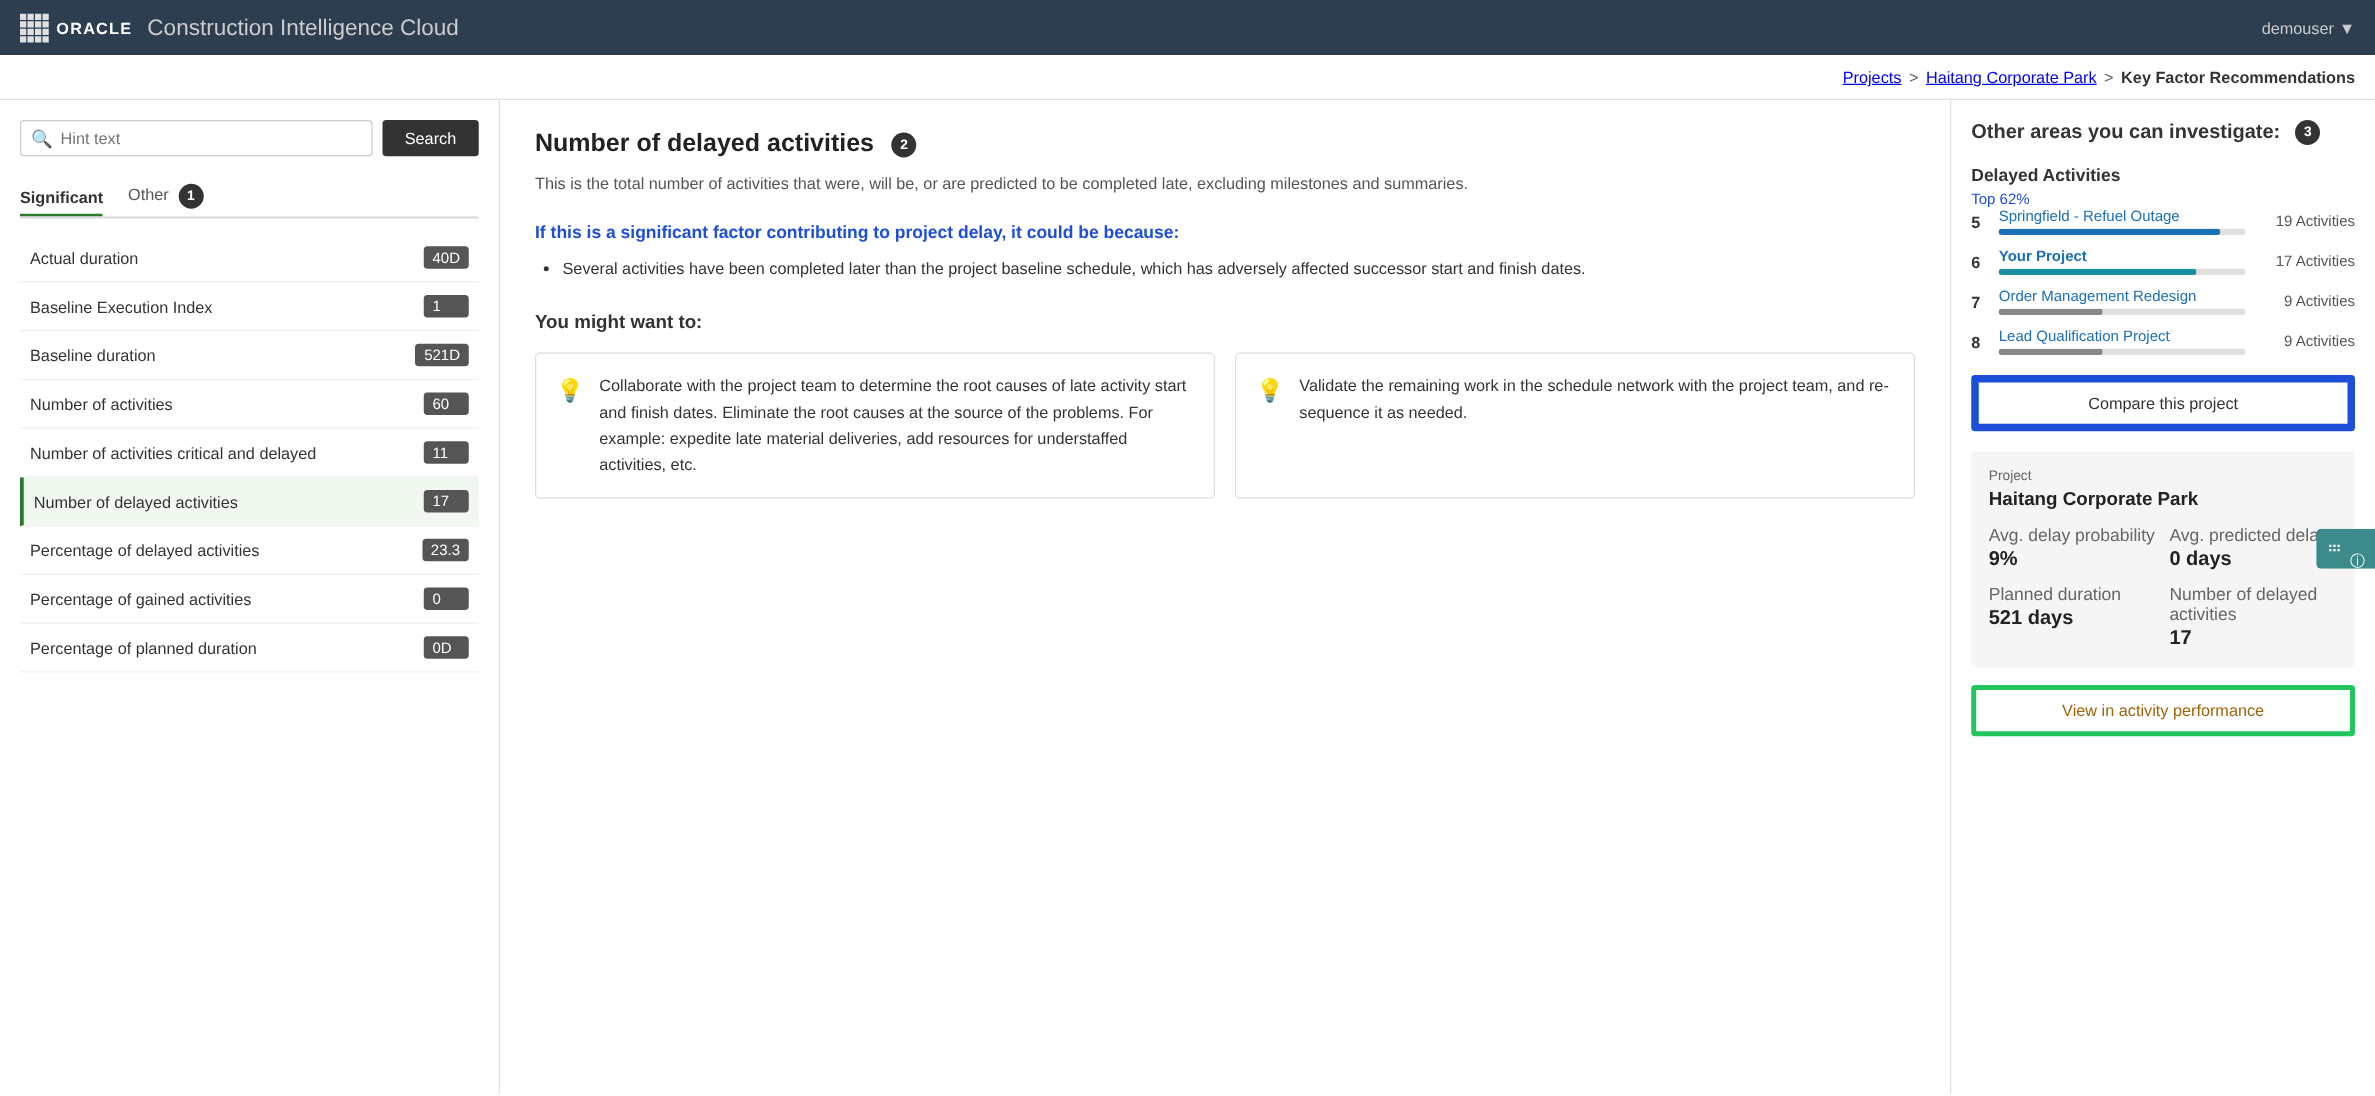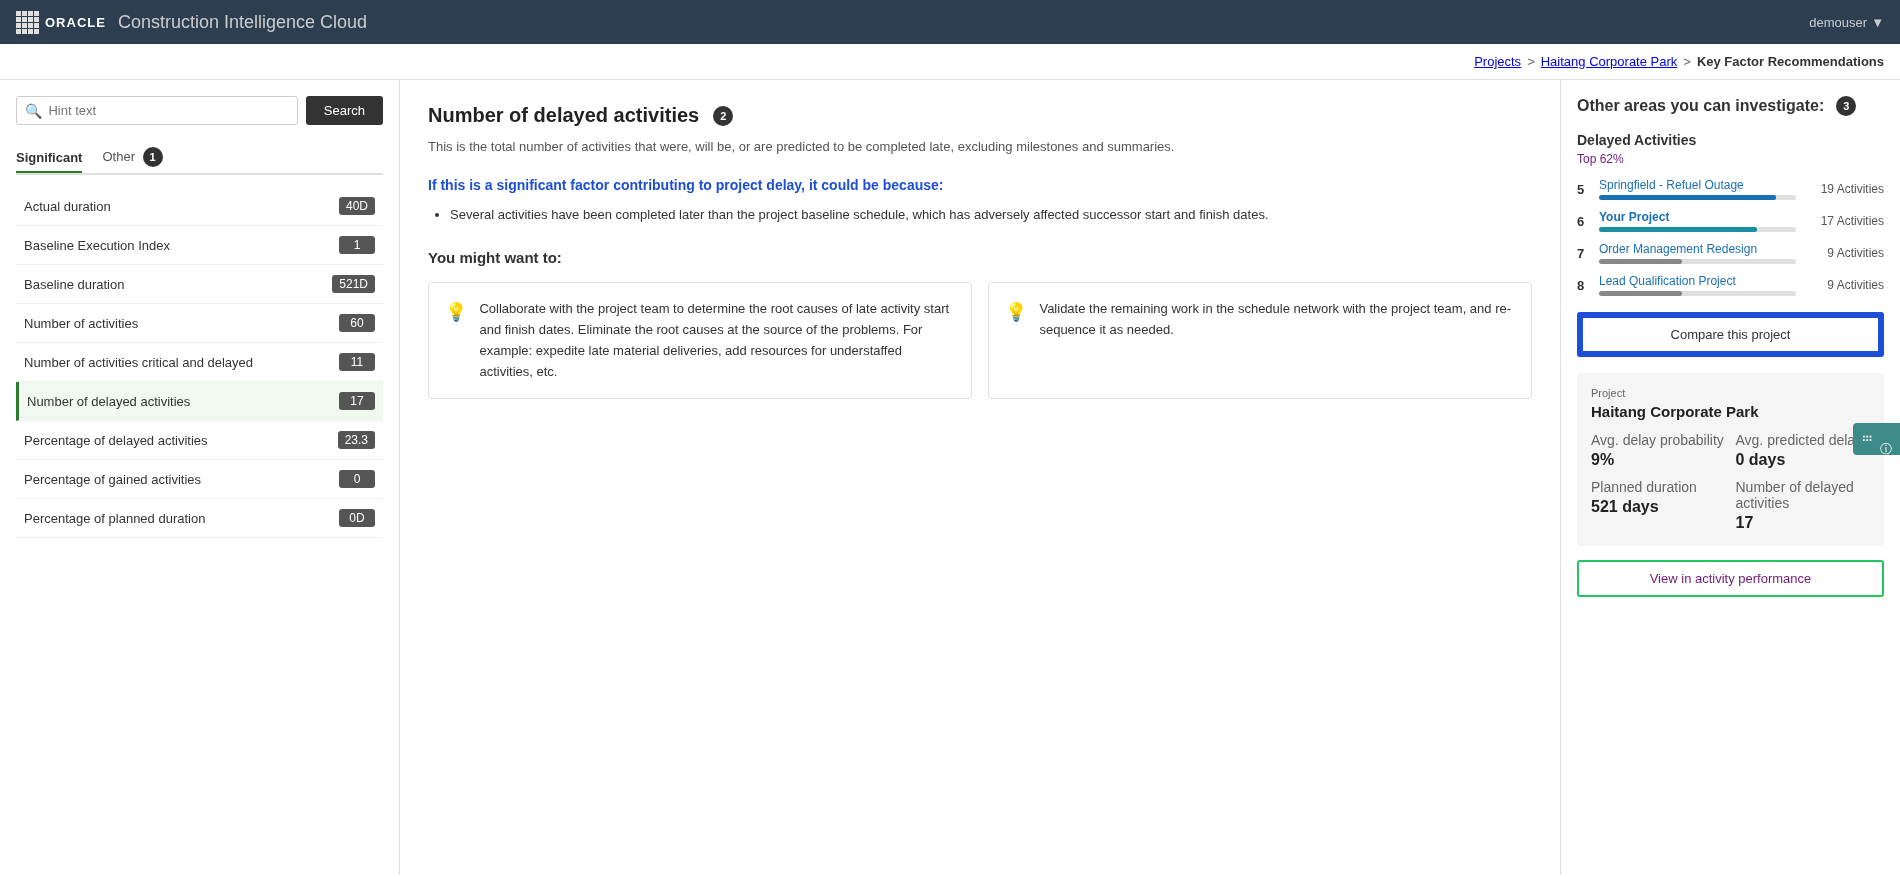--- a/index.html
+++ b/index.html
@@ -145,21 +145,21 @@
     }
     .factor-name { font-size: 13px; color: #333; }
     .factor-badge {
       background: #555;
       color: #fff;
       border-radius: 3px;
       padding: 2px 7px;
       font-size: 12px;
       font-weight: 500;
       min-width: 36px;
-      text-align: center;
+      text-align: left;
     }
 
     
     .main-content {
       flex: 1;
       padding: 24px 28px;
       overflow-y: auto;
     }
 
     .content-title {
@@ -226,21 +226,21 @@
       display: flex;
       align-items: center;
       gap: 8px;
       font-size: 16px;
       font-weight: bold;
       margin-bottom: 16px;
     }
 
     .delayed-activities-section { margin-bottom: 16px; }
     .da-title { font-size: 14px; font-weight: bold; margin-bottom: 4px; }
-    .da-subtitle { font-size: 12px; color: #701a75; margin-bottom: 12px; }
+    .da-subtitle { font-size: 12px; color: #1d4ed8; margin-bottom: 0; }
 
     .da-row {
       display: flex;
       align-items: center;
       margin-bottom: 10px;
       gap: 8px;
     }
     .da-rank { font-size: 13px; font-weight: bold; color: #333; width: 14px; flex-shrink: 0; }
     .da-info { flex: 1; }
     .da-name { font-size: 12px; color: #1a6fb5; margin-bottom: 3px; }
@@ -276,28 +276,28 @@
     }
     .project-label { font-size: 11px; color: #666; margin-bottom: 4px; }
     .project-name-big { font-size: 15px; font-weight: bold; color: #222; margin-bottom: 12px; }
     .pi-grid { display: grid; grid-template-columns: 1fr 1fr; gap: 10px; }
     .pi-cell-label { font-size: 14px; color: #666; margin-bottom: 3px; }
     .pi-cell-val { font-size: 16px; font-weight: bold; color: #222; }
 
     .view-activity-btn {
       display: block;
       width: 100%;
-      border: 2px solid #22c55e;
+      border: 4px solid #22c55e;
       background: #fff;
       padding: 9px;
       text-align: center;
       cursor: pointer;
       font-size: 13px;
       border-radius: 3px;
-      color: #701a75;
+      color: #a16207;
     }
 
     
     .info-tab {
       position: fixed;
       right: 0;
       top: 50%;
       transform: translateY(-50%);
       background: #2c7a7a;
       color: #fff;

